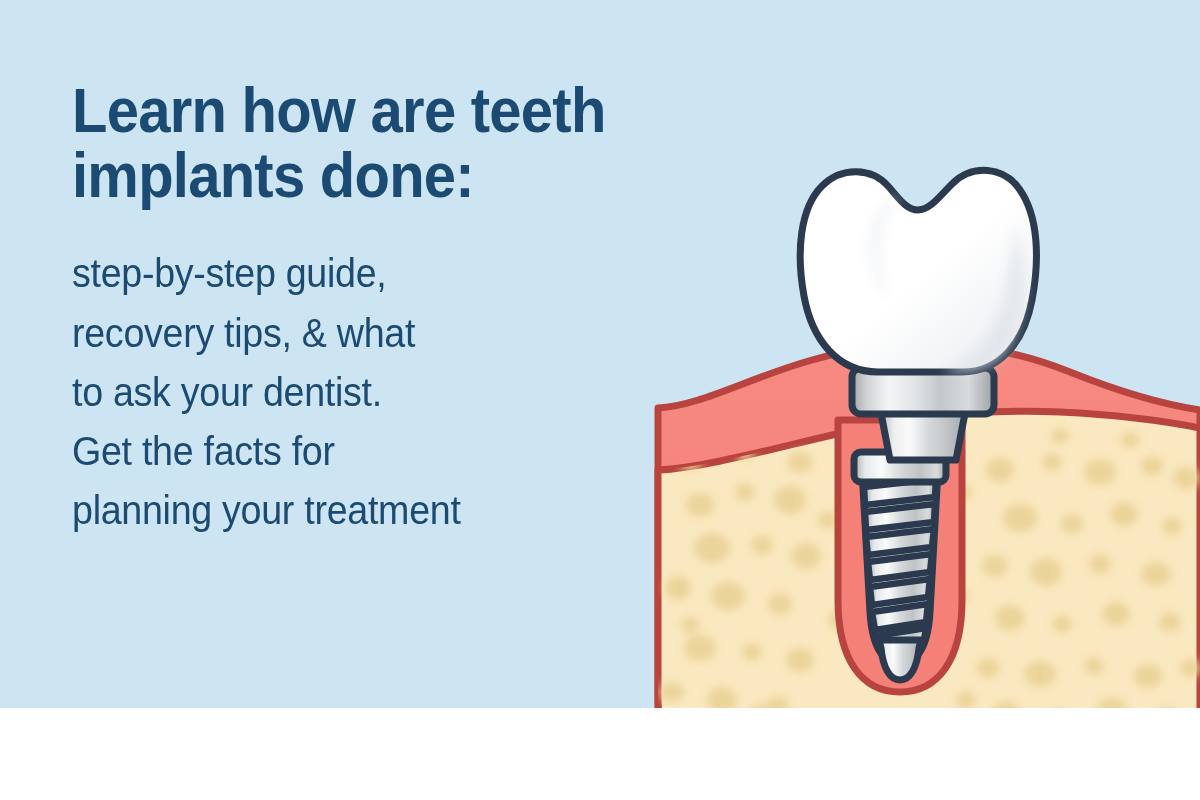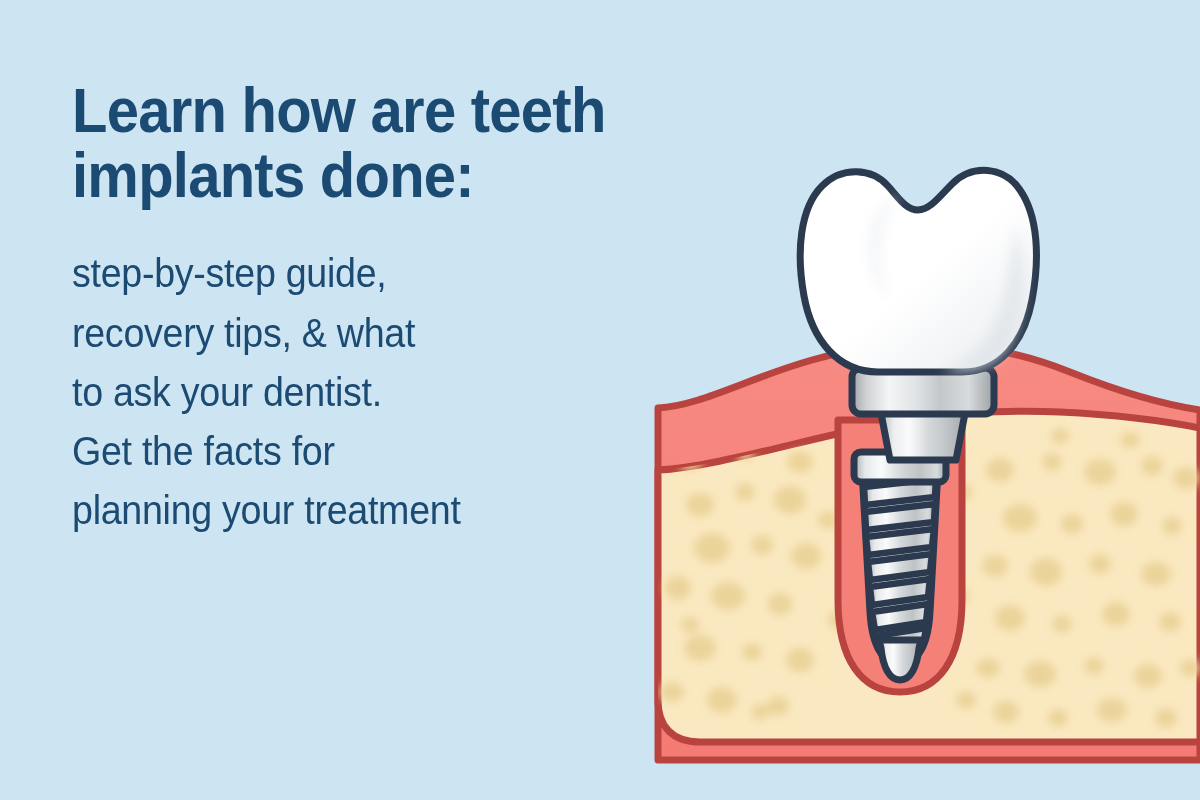--- a/index.html
+++ b/index.html
@@ -4,21 +4,21 @@
 <title>Dental Implant Infographic</title>
 <style>
   html, body {
     margin: 0;
     padding: 0;
     background: #ffffff;
   }
   #poster {
     position: relative;
     width: 1200px;
-    height: 800px;
+    height: 708px;
     overflow: hidden;
     background: #84cc16;
     font-family: "Liberation Sans", sans-serif;
   }
   #bg-layer {
     position: absolute;
     inset: 0;
     background: #cde4f2;
   }
   #illustration {

